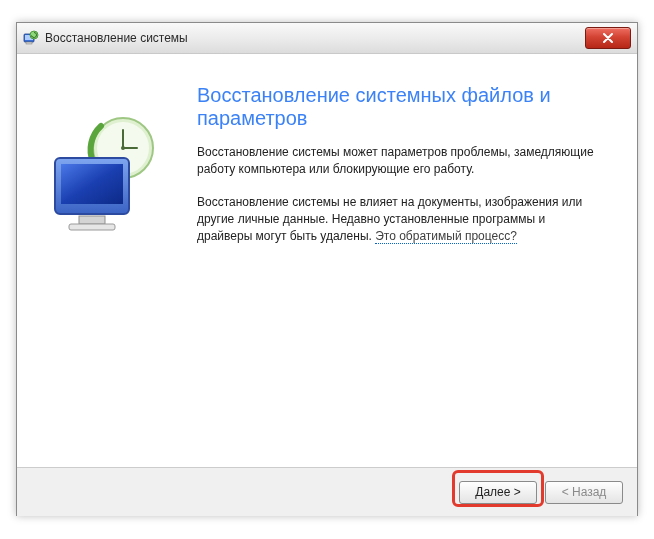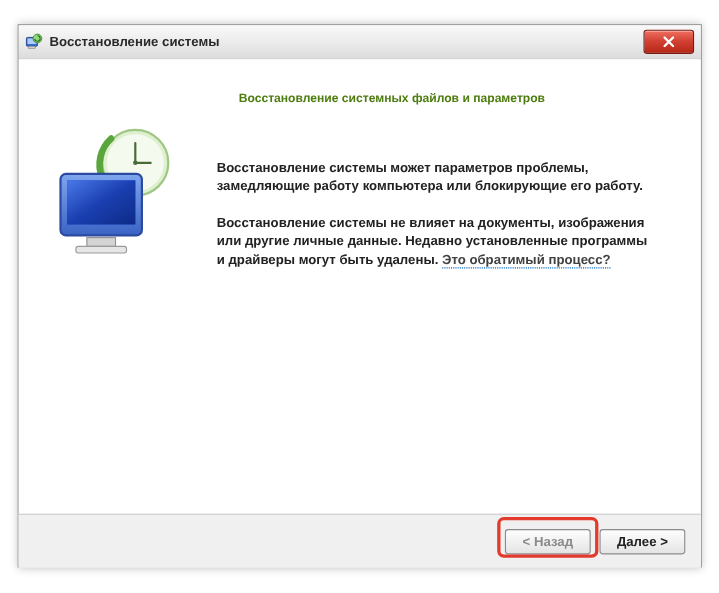--- a/index.html
+++ b/index.html
@@ -10,21 +10,20 @@
     background: #ffffff;
     font-family: "Segoe UI", Tahoma, sans-serif;
     font-size: 12px;
     color: #000;
     overflow: hidden;
   }
   .canvas {
     position: relative;
     width: 654px;
     height: 539px;
-    font-weight: bold;
   }
   .window {
     position: absolute;
     left: 16px;
     top: 22px;
     width: 620px;
     height: 492px;
     border: 1px solid #8a8a8a;
     background: #ffffff;
     box-shadow: 0 0 8px rgba(0,0,0,0.25);
@@ -82,23 +81,22 @@
     top: 58px;
     width: 130px;
     height: 130px;
   }
 
   
   .heading {
     position: absolute;
     left: 180px;
     top: 30px;
-    font-size: 11px;
-    color: #4d7c0f;
-    margin-left: 20px;
+    font-size: 20px;
+    color: #3b82f6;
   }
 
   .body-text {
     position: absolute;
     left: 180px;
     width: 400px;
     font-size: 12px;
     line-height: 17px;
     color: #222;
   }
@@ -209,21 +207,21 @@
 
       <div class="heading">Восстановление системных файлов и параметров</div>
 
       <div class="body-text para1">Восстановление системы может параметров проблемы, замедляющие работу компьютера или блокирующие его работу.</div>
 
       <div class="body-text para2">
         <span>Восстановление системы не влияет на документы, изображения или другие личные данные. Недавно установленные программы и драйверы могут быть удалены. </span><span class="link-text">Это обратимый процесс?</span>
       </div>
 
       <div class="button-bar">
+        <div class="btn" id="next-btn">Далее &gt;</div>
         <div class="btn disabled">&lt; Назад</div>
-        <div class="btn" id="next-btn">Далее &gt;</div>
       </div>
 
     </div>
   </div>
 
   <div class="highlight-ring" style="left:452px; top:470px; width:86px; height:31px;"></div>
 </div>
 
 </body></html>

